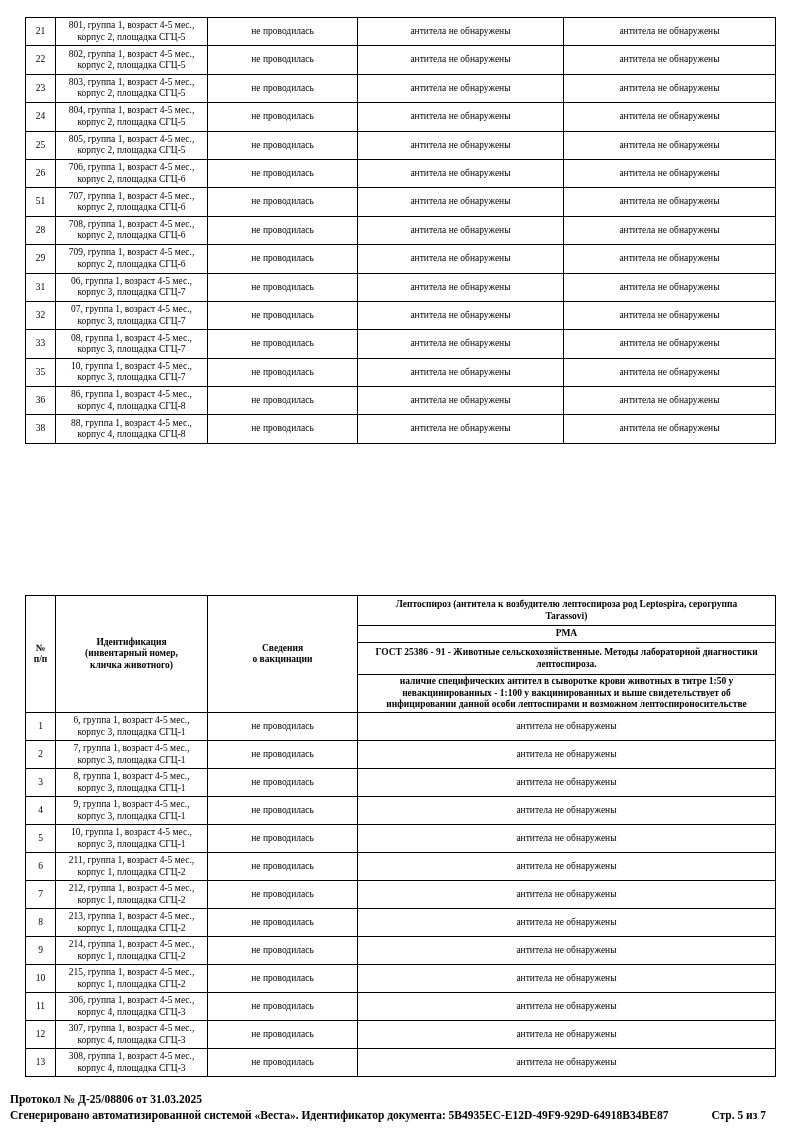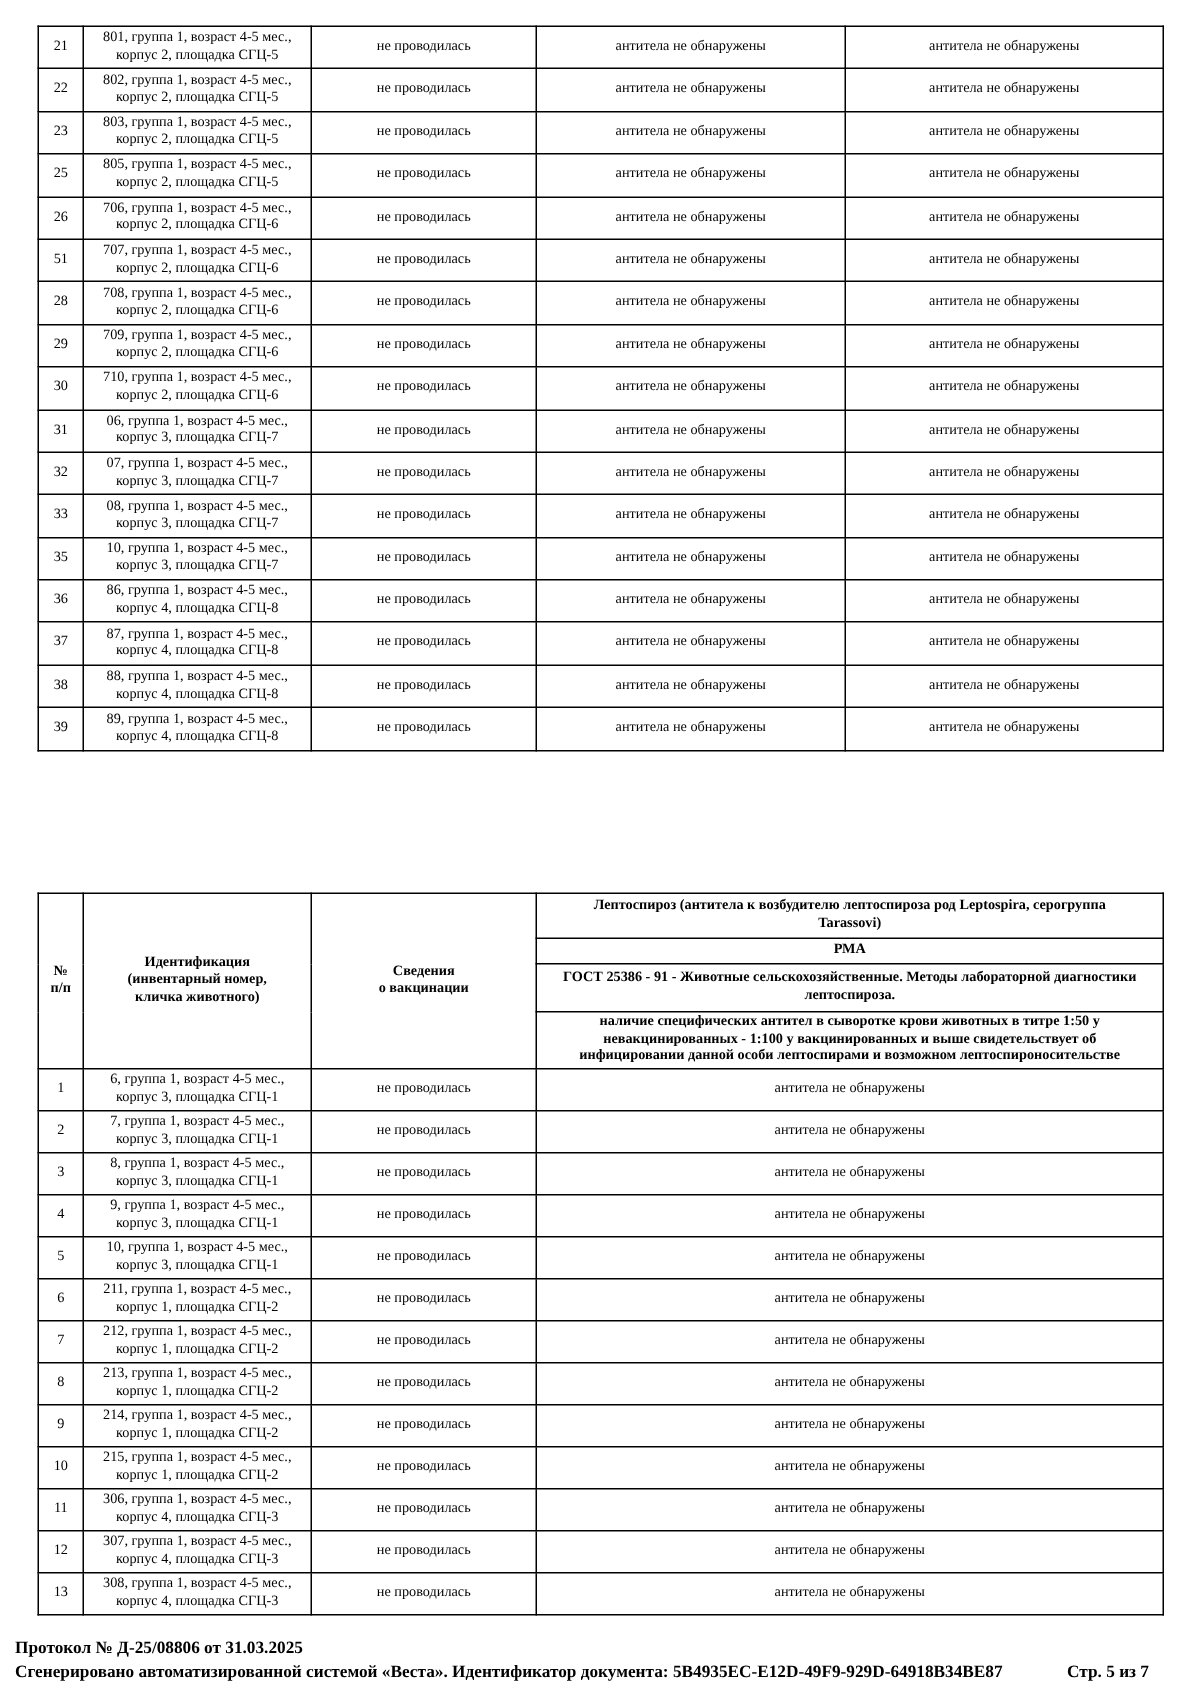--- a/index.html
+++ b/index.html
@@ -69,20 +69,30 @@
           <td>23</td>
           <td>
             <div>803, группа 1, возраст 4-5 мес.,</div>
             <div>корпус 2, площадка СГЦ-5</div>
           </td>
           <td>не проводилась</td>
           <td>антитела не обнаружены</td>
           <td>антитела не обнаружены</td>
         </tr>
         <tr>
+          <td>24</td>
+          <td>
+            <div>804, группа 1, возраст 4-5 мес.,</div>
+            <div>корпус 2, площадка СГЦ-5</div>
+          </td>
+          <td>не проводилась</td>
+          <td>антитела не обнаружены</td>
+          <td>антитела не обнаружены</td>
+        </tr>
+        <tr>
           <td>25</td>
           <td>
             <div>805, группа 1, возраст 4-5 мес.,</div>
             <div>корпус 2, площадка СГЦ-5</div>
           </td>
           <td>не проводилась</td>
           <td>антитела не обнаружены</td>
           <td>антитела не обнаружены</td>
         </tr>
         <tr>
@@ -119,30 +129,20 @@
           <td>29</td>
           <td>
             <div>709, группа 1, возраст 4-5 мес.,</div>
             <div>корпус 2, площадка СГЦ-6</div>
           </td>
           <td>не проводилась</td>
           <td>антитела не обнаружены</td>
           <td>антитела не обнаружены</td>
         </tr>
         <tr>
-          <td>30</td>
-          <td>
-            <div>710, группа 1, возраст 4-5 мес.,</div>
-            <div>корпус 2, площадка СГЦ-6</div>
-          </td>
-          <td>не проводилась</td>
-          <td>антитела не обнаружены</td>
-          <td>антитела не обнаружены</td>
-        </tr>
-        <tr>
           <td>31</td>
           <td>
             <div>06, группа 1, возраст 4-5 мес.,</div>
             <div>корпус 3, площадка СГЦ-7</div>
           </td>
           <td>не проводилась</td>
           <td>антитела не обнаружены</td>
           <td>антитела не обнаружены</td>
         </tr>
         <tr>
@@ -179,43 +179,23 @@
           <td>36</td>
           <td>
             <div>86, группа 1, возраст 4-5 мес.,</div>
             <div>корпус 4, площадка СГЦ-8</div>
           </td>
           <td>не проводилась</td>
           <td>антитела не обнаружены</td>
           <td>антитела не обнаружены</td>
         </tr>
         <tr>
-          <td>37</td>
-          <td>
-            <div>87, группа 1, возраст 4-5 мес.,</div>
-            <div>корпус 4, площадка СГЦ-8</div>
-          </td>
-          <td>не проводилась</td>
-          <td>антитела не обнаружены</td>
-          <td>антитела не обнаружены</td>
-        </tr>
-        <tr>
           <td>38</td>
           <td>
             <div>88, группа 1, возраст 4-5 мес.,</div>
-            <div>корпус 4, площадка СГЦ-8</div>
-          </td>
-          <td>не проводилась</td>
-          <td>антитела не обнаружены</td>
-          <td>антитела не обнаружены</td>
-        </tr>
-        <tr>
-          <td>39</td>
-          <td>
-            <div>89, группа 1, возраст 4-5 мес.,</div>
             <div>корпус 4, площадка СГЦ-8</div>
           </td>
           <td>не проводилась</td>
           <td>антитела не обнаружены</td>
           <td>антитела не обнаружены</td>
         </tr>
       </tbody>
   </table>
 
   <table class="t2">

